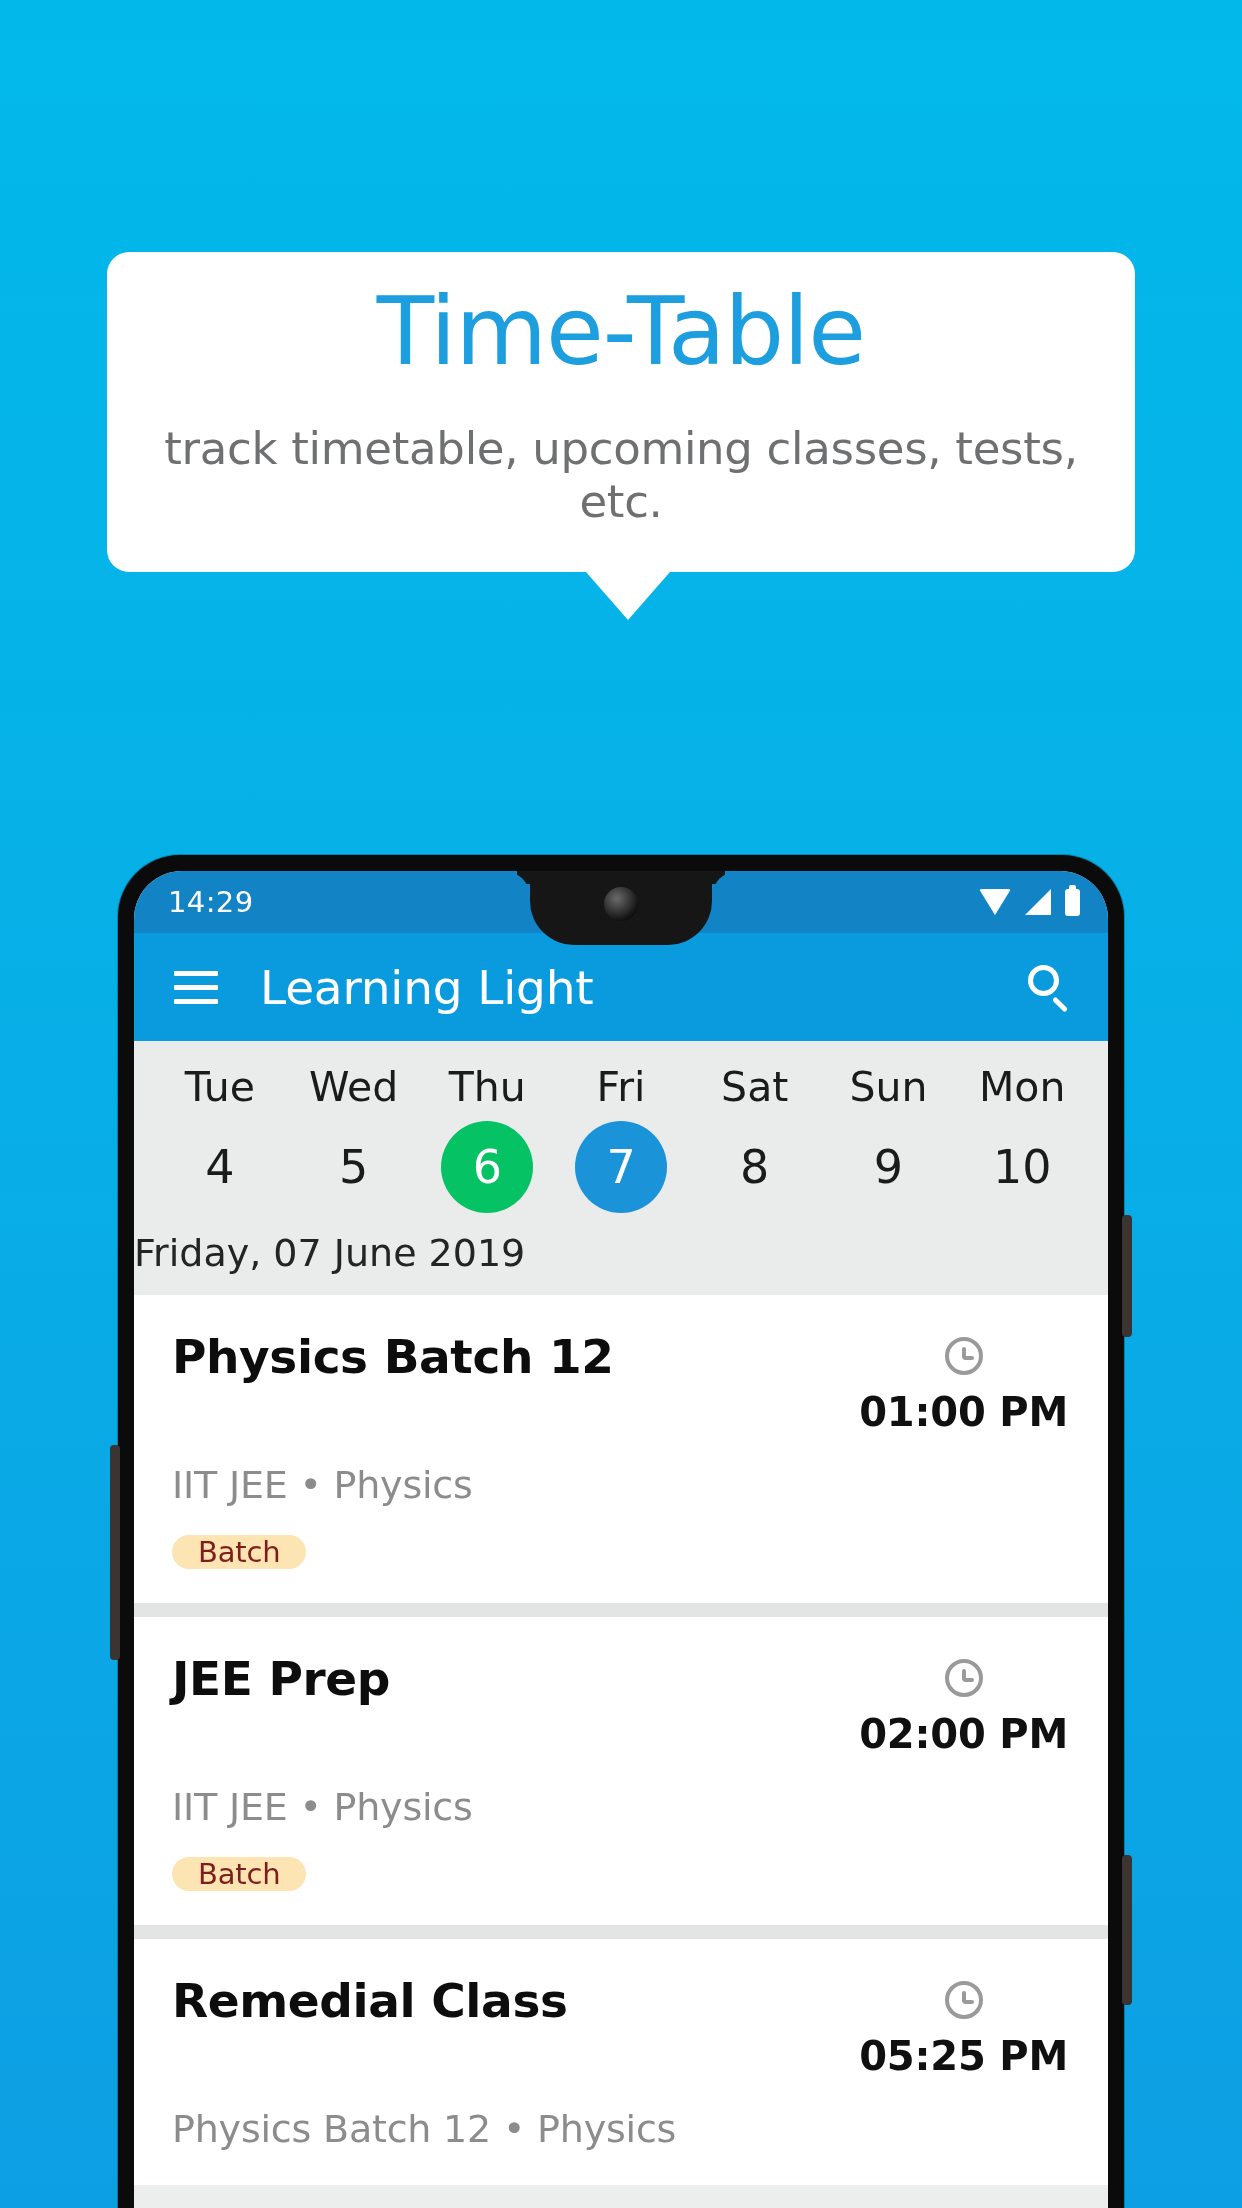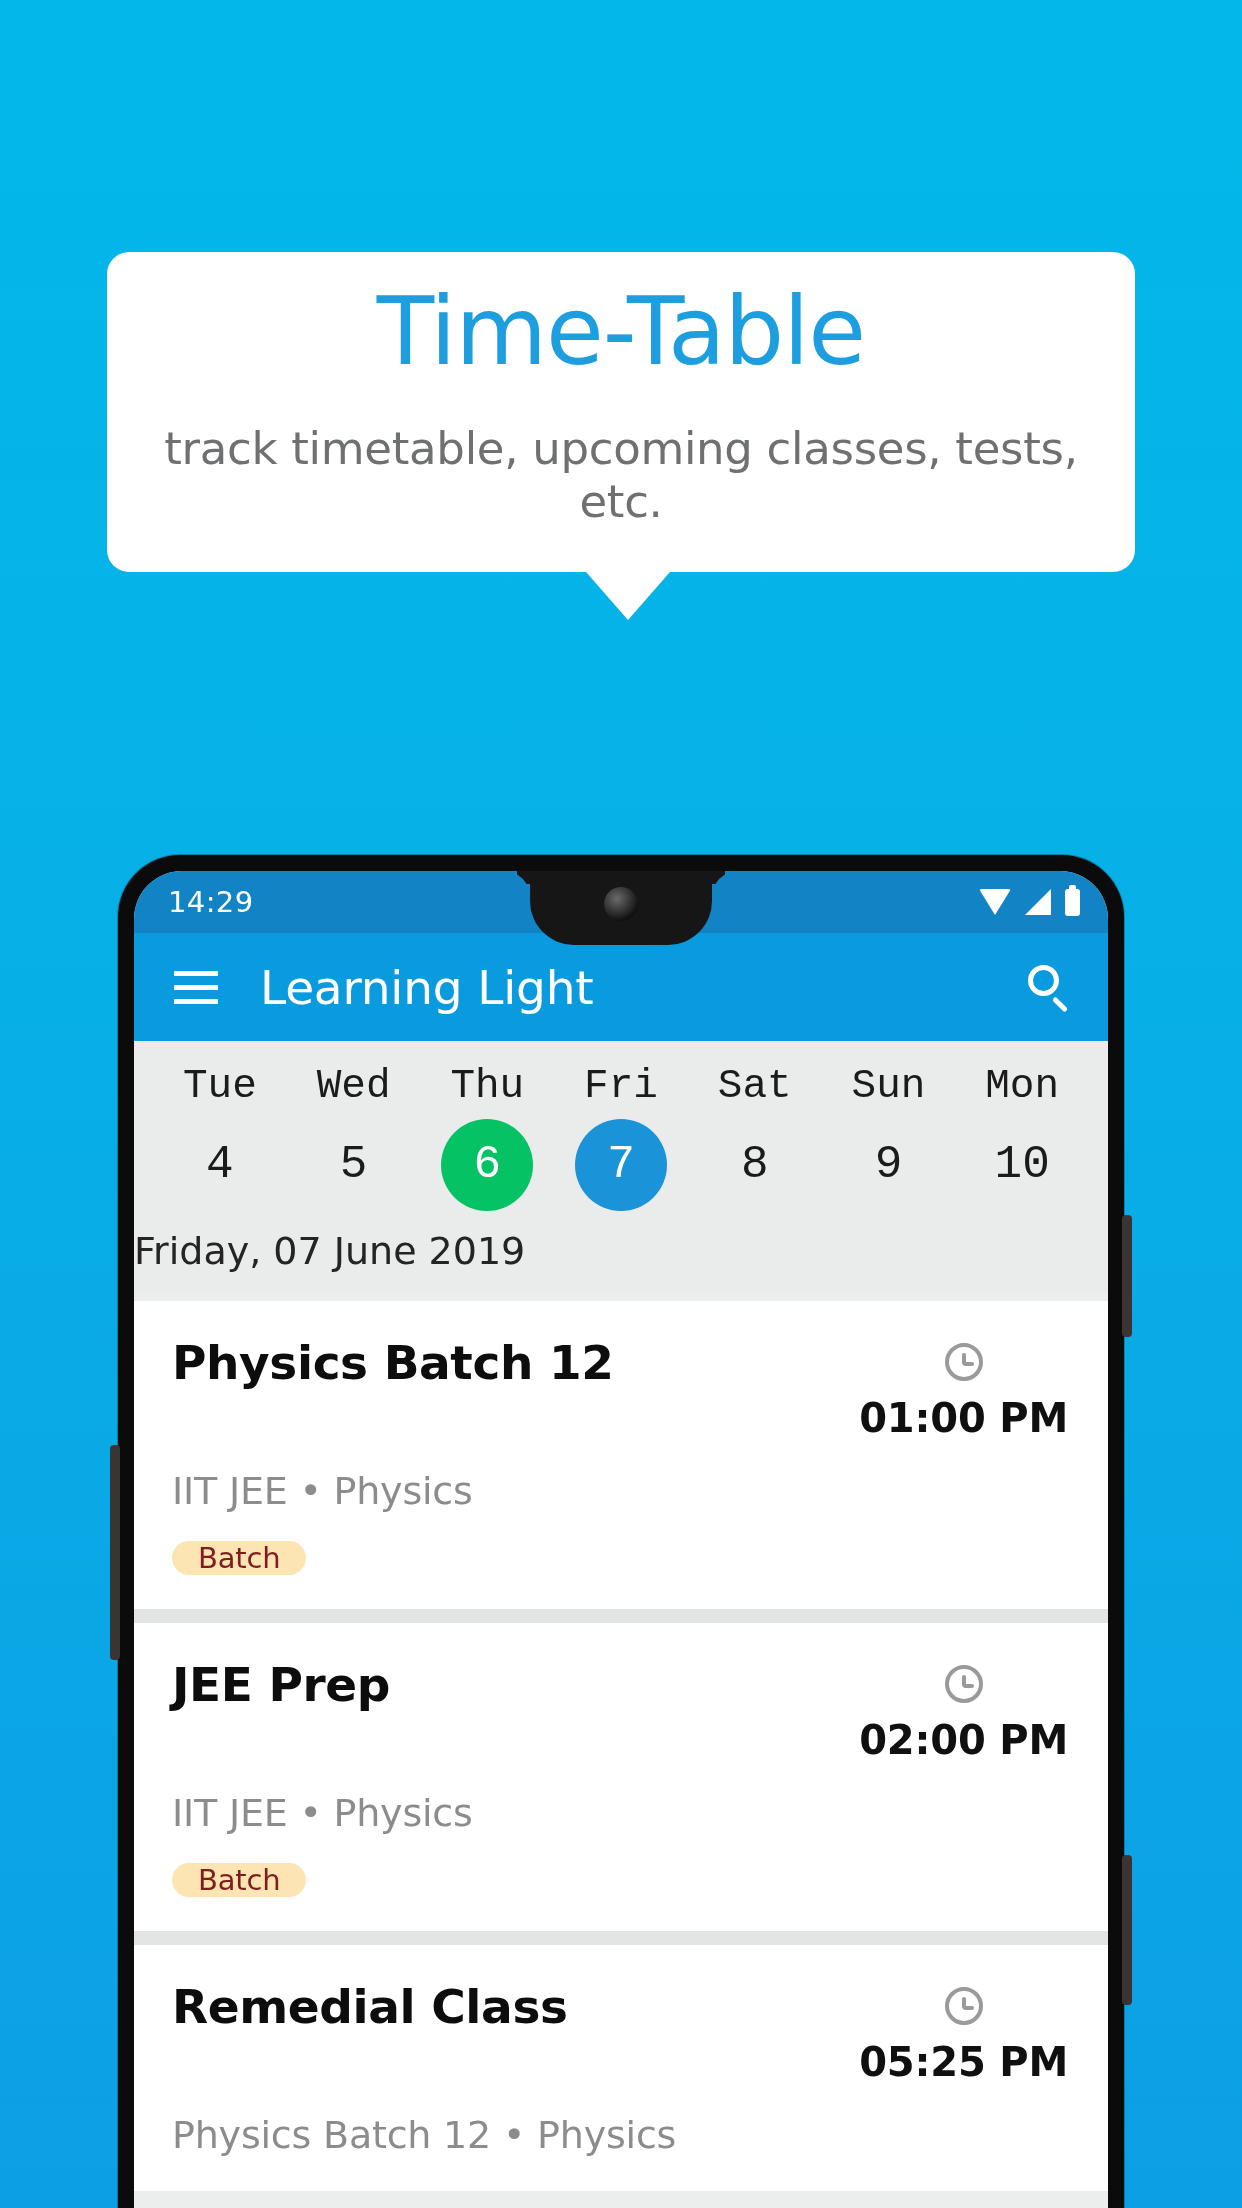--- a/index.html
+++ b/index.html
@@ -237,21 +237,20 @@
   }
 
   
   .datestrip {
     background: #eaebeb;
     padding: 14px 0 14px;
   }
   .dow-row, .dnum-row {
     display: flex;
     padding: 0 19px;
-    font-family: Liberation Mono, monospace;
   }
   .dow-row > div, .dnum-row > div {
     flex: 1;
     text-align: center;
   }
   .dow {
     font-size: 41px;
     color: #1b1b1b;
     font-weight: 400;
     padding: 8px 0 4px;
@@ -283,21 +282,20 @@
   }
 
   
   .list {
     background: #e3e4e4;
   }
   .card {
     background: #ffffff;
     padding: 36px 40px 34px 38px;
     margin-bottom: 14px;
-    margin-top: 8px;
   }
   .card-top {
     display: flex;
     align-items: flex-start;
     justify-content: space-between;
   }
   .card-title {
     font-size: 47px;
     font-weight: 700;
     color: #0d0d0d;

